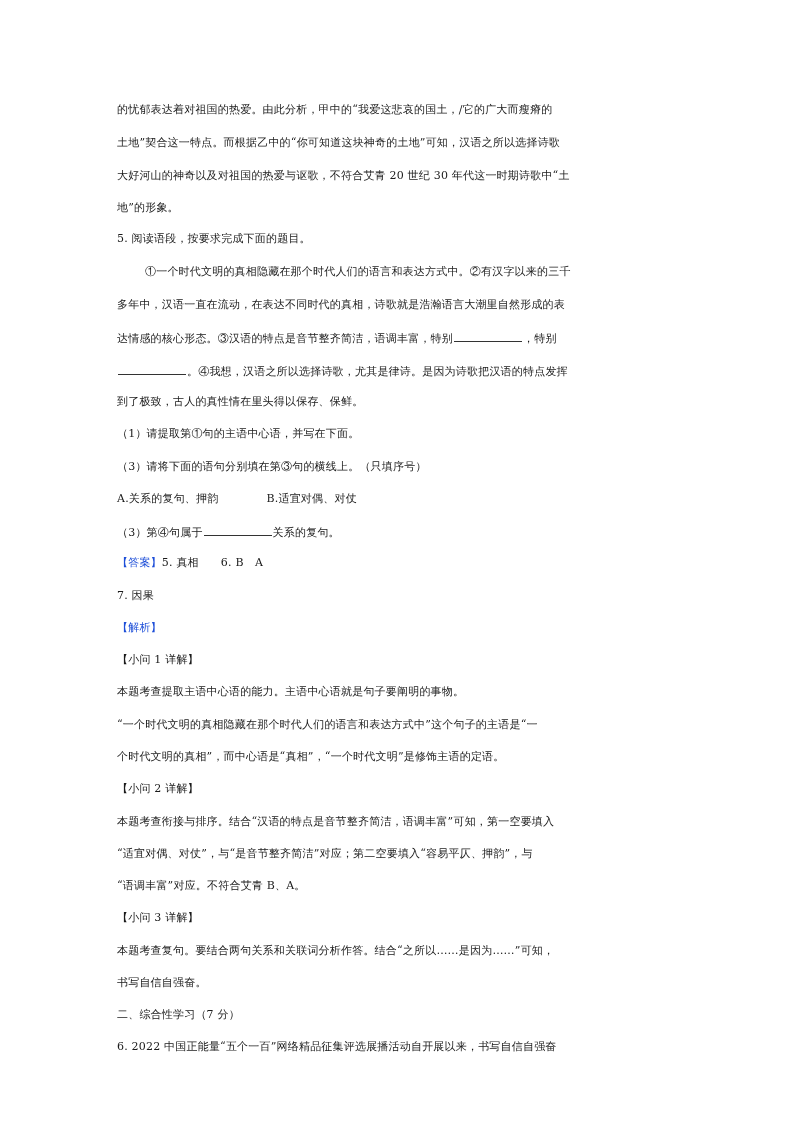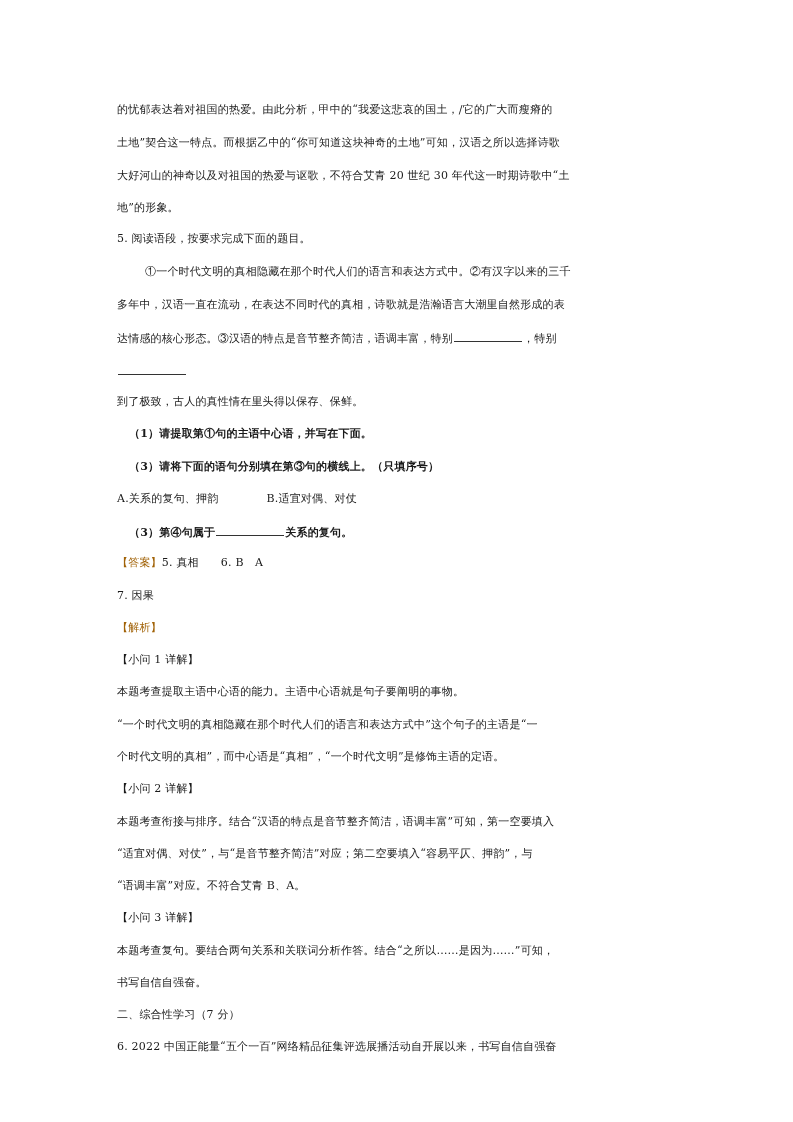--- a/index.html
+++ b/index.html
@@ -7,22 +7,22 @@
       width: 793px; height: 1122px; position: relative; overflow: hidden;
       font-family: "DejaVu Serif", "Liberation Serif", serif;
       color: #1a1a1a;
     }
     .page { position: absolute; left: 117px; top: 0; width: 560px; }
     .line {
       position: absolute; left: 0; white-space: nowrap;
       font-size: 11px; line-height: 20px; letter-spacing: 0.2px;
     }
     .indent { left: 28px; }
-    .sub { left: 12px; font-weight: bold; }
-    .blue { color: #a16207; }
+    .sub { left: 0; }
+    .blue { color: #1d4ed8; }
     .blank { display: inline-block; width: 68px; border-bottom: 1px solid #333; height: 14px; vertical-align: baseline; margin: 0 1px; }
     .gap { display: inline-block; width: 48px; }
     .gap2 { display: inline-block; width: 22px; }
   </style>
 </head>
 <body>
 
 <div class="page">
 
   <div class="line" style="top:100px">的忧郁表达着对祖国的热爱。由此分析，甲中的“我爱这悲哀的国土，/它的广大而瘦瘠的</div>
@@ -31,21 +31,21 @@
   <div class="line" style="top:198px">地”的形象。</div>
 
   <div class="line" style="top:229px">5. 阅读语段，按要求完成下面的题目。</div>
 
   <div class="line indent" style="top:262px">①一个时代文明的真相隐藏在那个时代人们的语言和表达方式中。②有汉字以来的三千</div>
   <div class="line" style="top:295px">多年中，汉语一直在流动，在表达不同时代的真相，诗歌就是浩瀚语言大潮里自然形成的表</div>
   <div class="line" style="top:327px">
     <span>达情感的核心形态。③汉语的特点是音节整齐简洁，语调丰富，特别</span><span class="blank"></span><span>，特别</span>
   </div>
   <div class="line" style="top:360px">
-    <span class="blank"></span>
+    <span class="blank"></span><span>。④我想，汉语之所以选择诗歌，尤其是律诗。是因为诗歌把汉语的特点发挥</span>
   </div>
   <div class="line" style="top:392px">到了极致，古人的真性情在里头得以保存、保鲜。</div>
 
   <div class="line sub" style="top:424px">（1）请提取第①句的主语中心语，并写在下面。</div>
   <div class="line sub" style="top:457px">（3）请将下面的语句分别填在第③句的横线上。（只填序号）</div>
   <div class="line" style="top:489px">
     <span>A.关系的复句、押韵</span><span class="gap"></span><span>B.适宜对偶、对仗</span>
   </div>
   <div class="line sub" style="top:521px">
     <span>（3）第④句属于</span><span class="blank"></span><span>关系的复句。</span>

